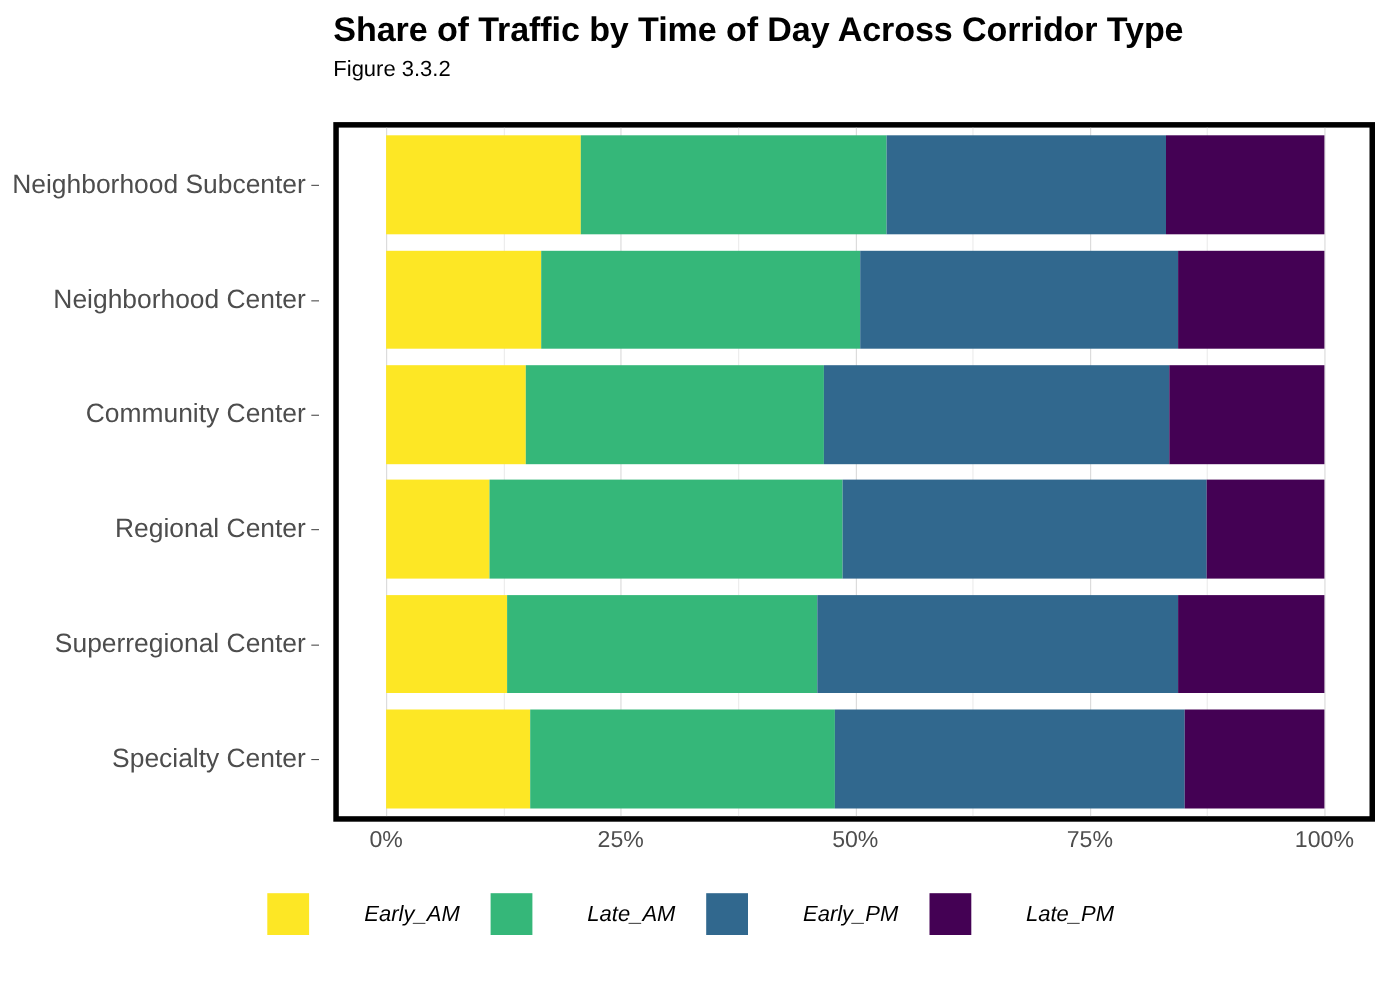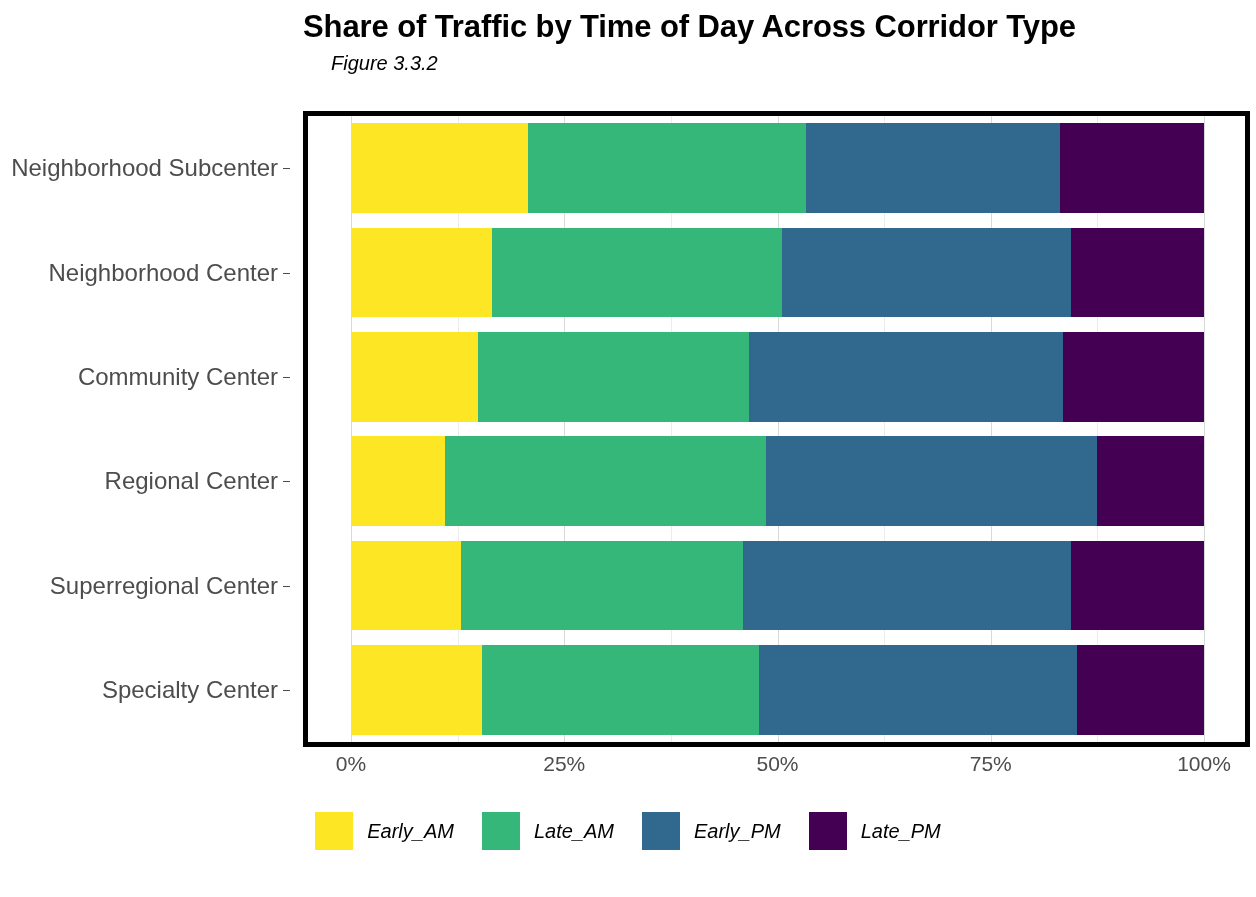--- a/index.html
+++ b/index.html
@@ -27,25 +27,23 @@
   .chart-title {
     font-size: 31px;
     font-weight: bold;
     line-height: 38px;
     color: #000000;
     white-space: nowrap;
     letter-spacing: -0.1px;
   }
   .chart-subtitle {
     font-size: 20px;
-    font-style: italic;
     line-height: 26px;
     color: #000000;
     margin-top: 4px;
-    margin-left: 28px;
   }
 
   
   .plot-frame {
     position: absolute;
     left: 303px;
     top: 111px;
     width: 947px;
     height: 636px;
     border: 5px solid #000000;
@@ -136,20 +134,21 @@
     width: 1256px;
     display: flex;
     justify-content: center;
     align-items: center;
     gap: 0px;
   }
   .legend-item {
     display: flex;
     align-items: center;
     margin: 0 14px;
+    gap: 36px;
   }
   .legend-swatch {
     width: 38px;
     height: 38px;
     display: inline-block;
   }
   .legend-label {
     font-size: 20px;
     font-style: italic;
     color: #000000;

